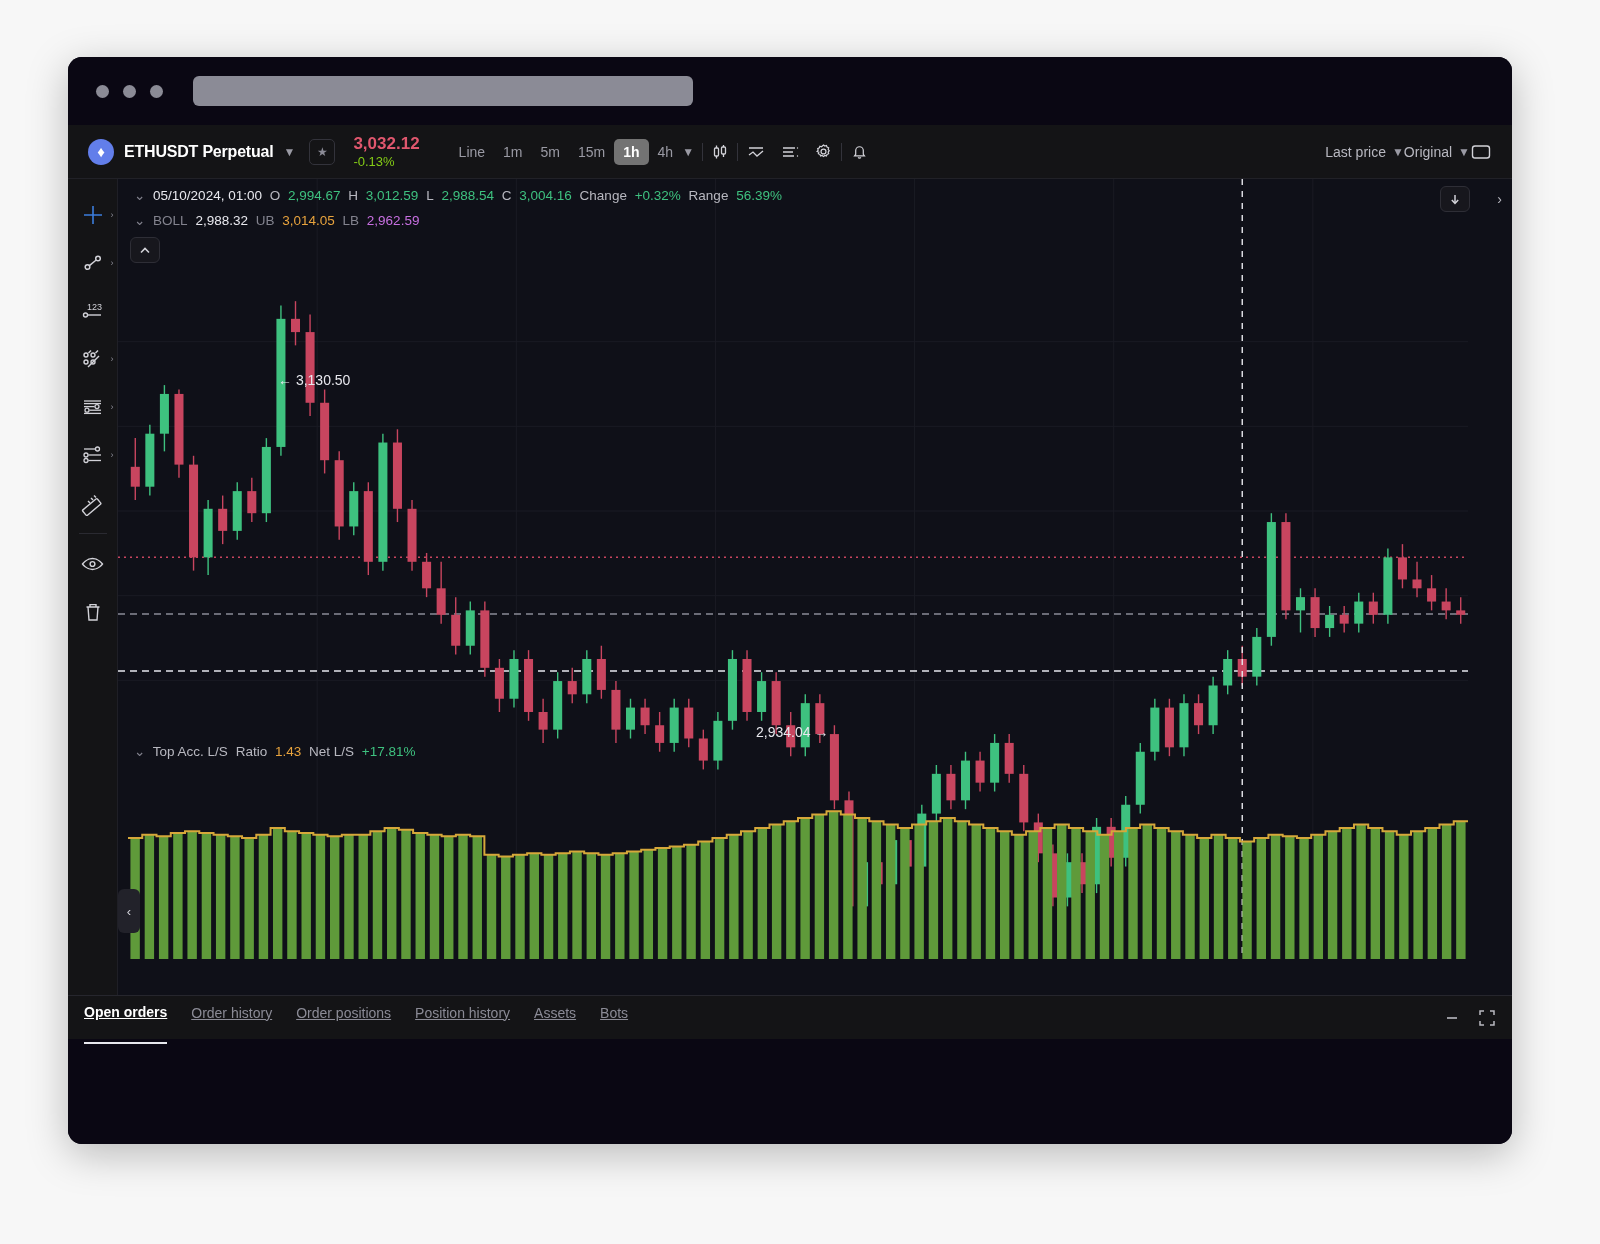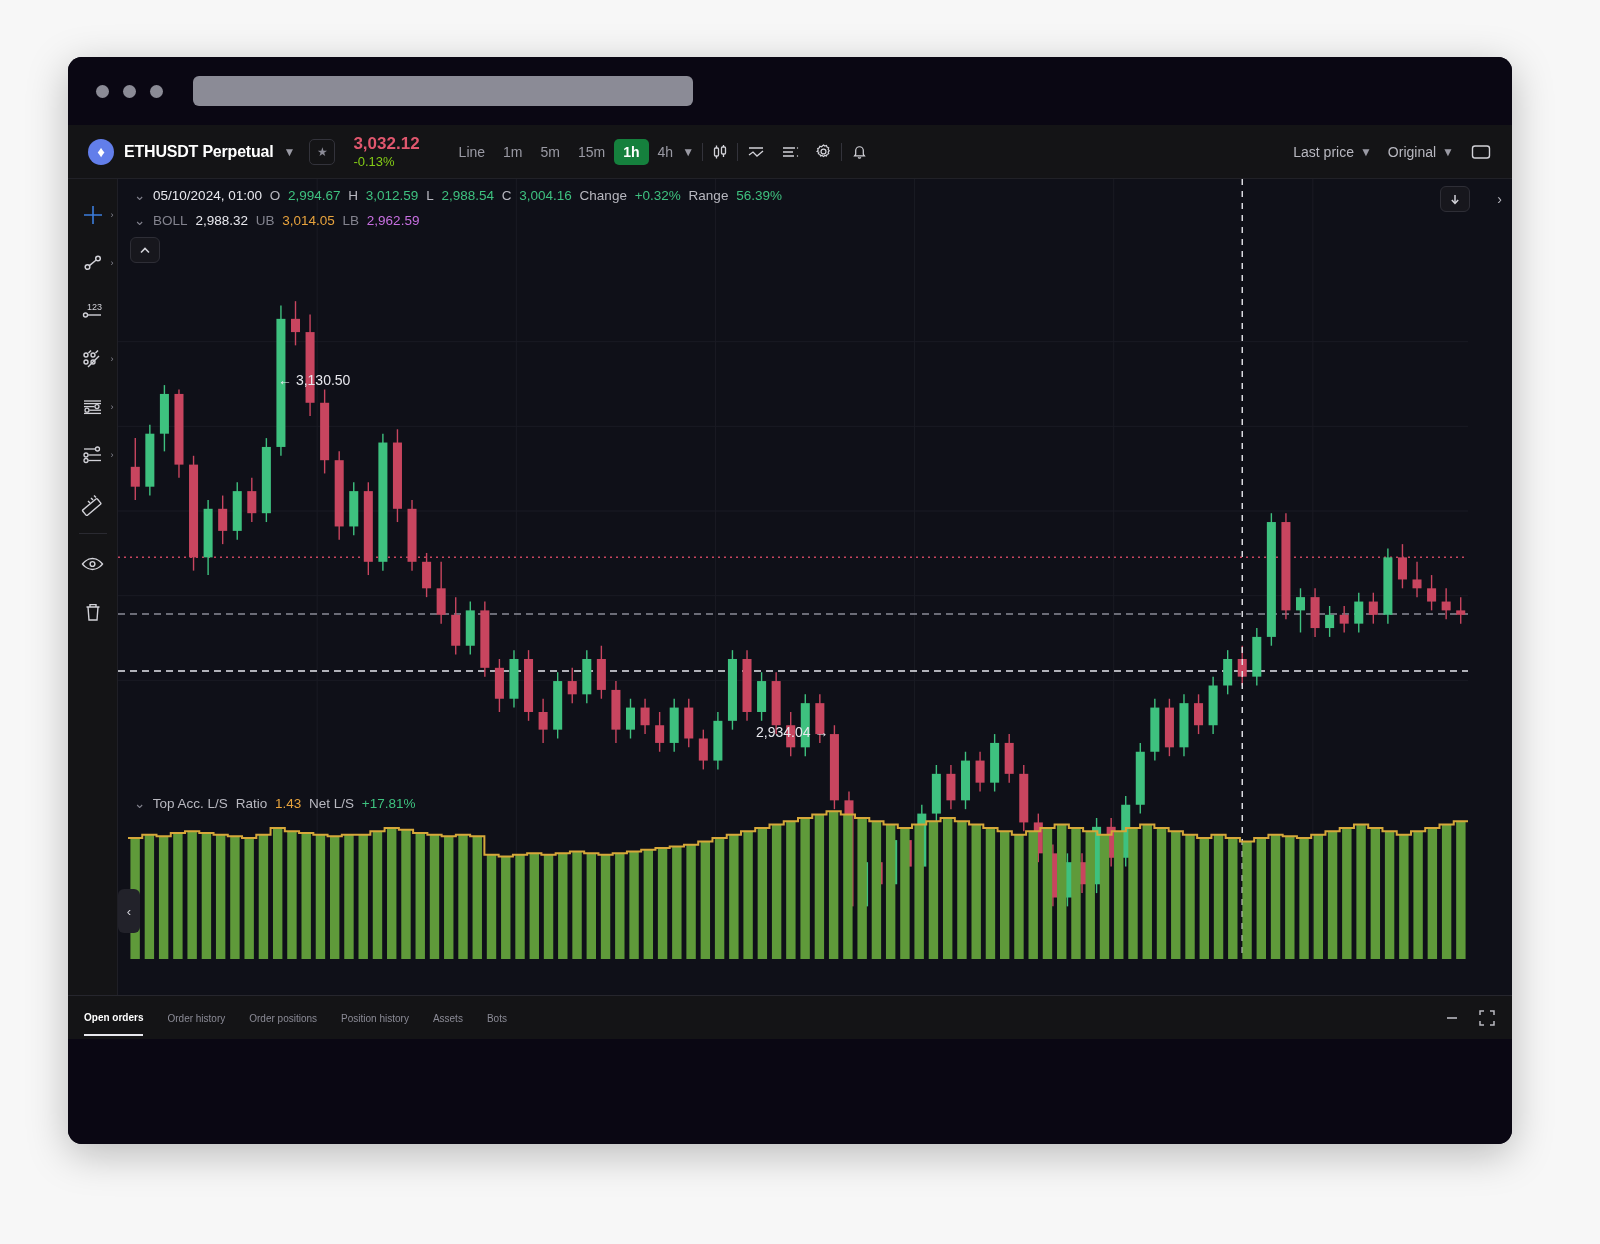--- a/index.html
+++ b/index.html
@@ -48,24 +48,24 @@
     display: flex; align-items: center; justify-content: center;
     color: #8b8b96; font-size: 12px; margin-left: 4px;
   }
   .price-col { margin-left: 18px; line-height: 1.18; }
   .price-main { color: #e0576e; font-size: 17px; font-weight: bold; }
   .price-sub { color: #84cc16; font-size: 13px; }
   .tf-group { display: flex; align-items: center; margin-left: 30px; }
   .tf {
     color: #9a9aa4; font-size: 14px; padding: 5px 9px; border-radius: 5px;
   }
-  .tf.active { color: #fff; background: #15803d; font-weight: bold; }
+  .tf.active { color: #fff; background: #737373; font-weight: bold; }
   .divider { width: 1px; height: 18px; background: #33333b; margin: 0 8px; }
   .ico { color: #d2d2d8; display: flex; align-items: center; }
-  .hdr-right { margin-left: auto; display: flex; align-items: center; gap: 16px; }
+  .hdr-right { margin-left: auto; display: flex; align-items: center; }
   .hdr-sel { color: #b8b8c0; font-size: 14px; display: flex; align-items: center; gap: 6px; }
   
   #body { display: flex; height: 816px; }
   #lefttools {
     width: 50px; background: #141416; border-right: 1px solid #1f1f26;
     display: flex; flex-direction: column; align-items: center; padding-top: 12px;
   }
   .tool { position: relative; width: 46px; height: 48px;
           display: flex; align-items: center; justify-content: center; }
   .tool .arr { position: absolute; right: 2px; top: 50%;
@@ -91,21 +91,21 @@
     position: absolute; width: 22px; height: 44px;
     background: #22222a; border-radius: 6px; color: #d2d2d8;
     display: flex; align-items: center; justify-content: center; font-size: 13px;
   }
   
   #bottom { height: 149px; background: #0a0713; }
   #tabsbar {
     height: 44px; background: #141416; border-top: 1px solid #26262d;
     display: flex; align-items: center; padding: 0 16px;
   }
-  .tab { color: #8b8b96; font-size: 10px; margin-right: 24px; padding: 12px 0 11px;}
+  .tab { color: #8b8b96; font-size: 14px; margin-right: 24px; padding: 12px 0 22px; text-decoration: underline;}
   .tab.active { color: #fff; font-weight: bold; border-bottom: 2px solid #e8e8ee; }
   .tabs-right { margin-left: auto; display: flex; align-items: center; gap: 18px; color: #b8b8c0;}
   svg { display: block; }
 </style>
 </head>
 <body>
 
 <div id="app-window">
 
   <div id="chrome">
@@ -612,21 +612,21 @@
         <svg width="12" height="13" viewBox="0 0 12 13" fill="none" stroke="#d2d2d8" stroke-width="1.5">
             <line x1="6" y1="2" x2="6" y2="10"></line>
             <polyline points="2.8,7 6,10.3 9.2,7"></polyline>
           </svg>
       </div>
       <div style="position:absolute; right:10px; top:12px; color:#b8b8c0; font-size:14px">›</div>
 
       <div class="marker" style="left:160px; top:193px">← 3,130.50</div>
       <div class="marker" style="left:638px; top:545px">2,934.04 →</div>
 
-      <div class="inforow" style="top:616px">
+      <div class="inforow" style="top:564px">
         <span class="dim">⌄</span>
         <span class="lbl">Top Acc. L/S</span>
         <span class="lbl">Ratio</span>
         <span class="ylw">1.43</span>
         <span class="lbl">Net L/S</span>
         <span class="grn">+17.81%</span>
       </div>
 
       <div class="collapse-tab" style="left:0px; top:710px">‹</div>
     </div>

